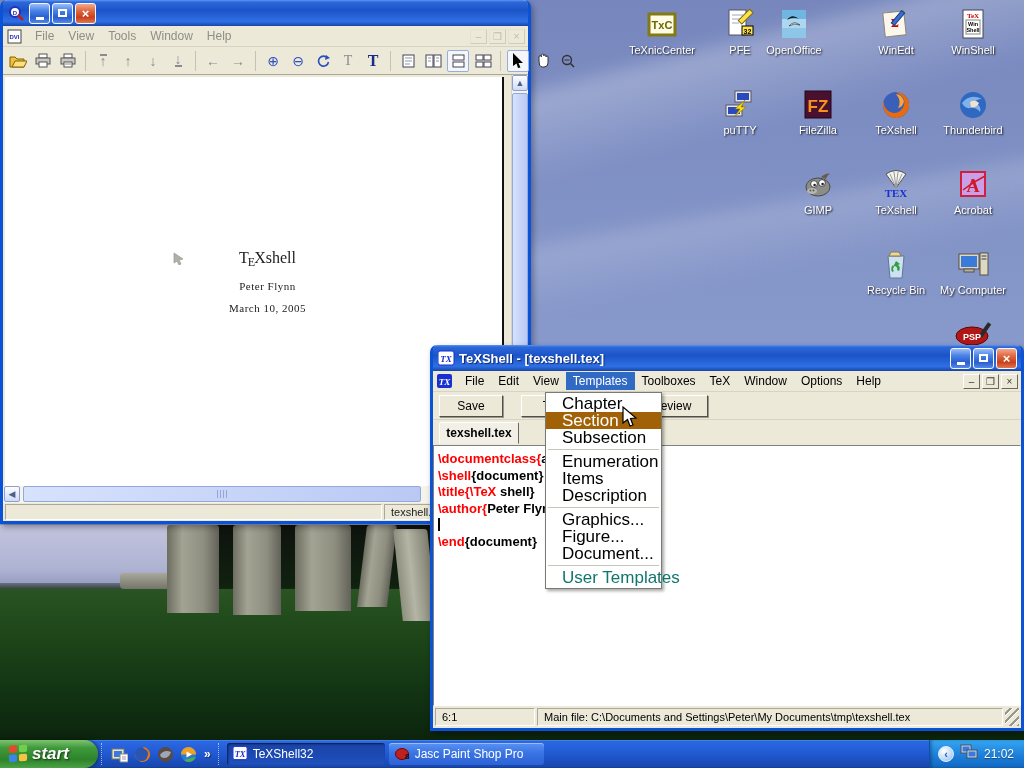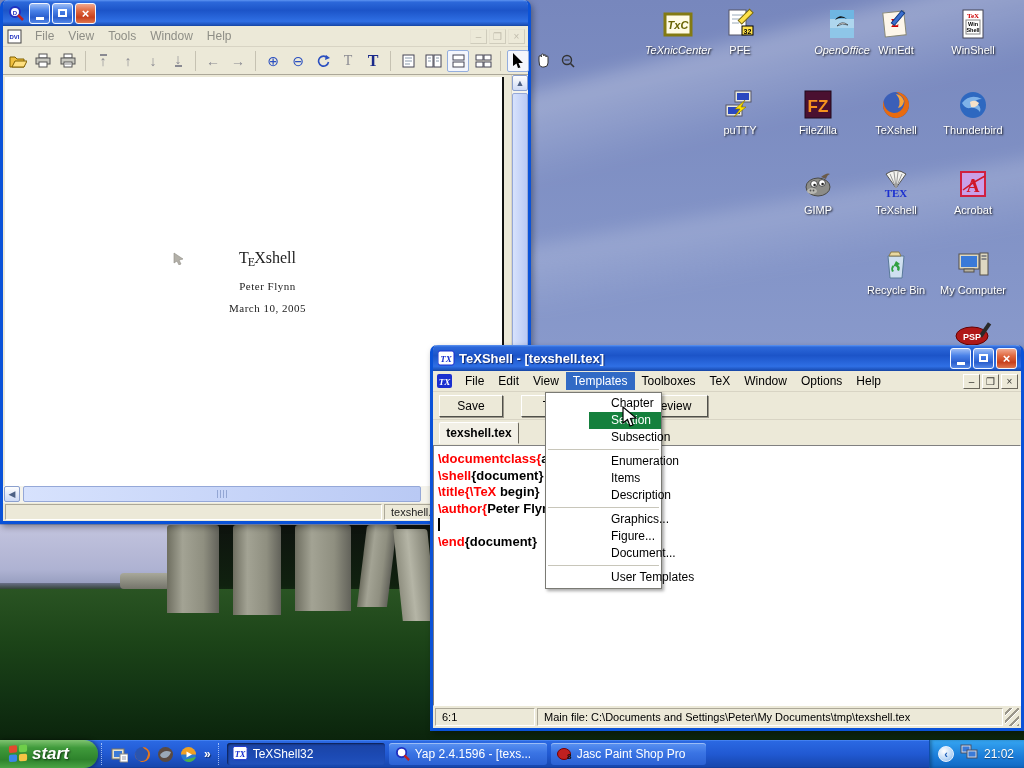--- a/index.html
+++ b/index.html
@@ -97,23 +97,23 @@
   .tok-cmd{color:#f00;}
   .tok-txt{color:#000;}
   .caret{display:inline-block;width:2px;height:13px;background:#000;vertical-align:-2px;}
   .tsh-status{height:22px;flex:0 0 22px;display:flex;gap:2px;background:#ece9d8;padding:2px 2px;font-size:11px;}
   .resize-grip{width:14px;border:none;background:
     repeating-linear-gradient(135deg,transparent 0 3px,#9a968a 3px 5px,#fff 5px 6px);}
 
   
   #templates-dropdown{position:absolute;left:545px;top:392px;width:117px;z-index:50;background:#fff;
     border:1px solid #7a7a74;box-shadow:2px 2px 3px rgba(0,0,0,.35);padding:2px 0;}
-  .dd-item{height:17px;line-height:17px;font-size:12px;padding-left:22px;color:#000;white-space:nowrap;margin-left:43px;}
-  .dd-item.hl{background:#15803d;color:#fff;}
-  .dd-item.dis{color:#000000;}
+  .dd-item{height:17px;line-height:17px;font-size:17px;padding-left:16px;color:#000;white-space:nowrap;}
+  .dd-item.hl{background:#a16207;color:#fff;}
+  .dd-item.dis{color:#0f766e;}
   .dd-sep{height:1px;background:#c8c6ba;margin:3px 2px;}
 
   
   #mouse-cursor{position:absolute;left:622px;top:406px;z-index:60;}
 
   
   #taskbar{position:absolute;left:0;top:740px;width:1024px;height:28px;z-index:30;display:flex;align-items:center;
     background:linear-gradient(180deg,#4f8df8 0%,#2a68e2 5%,#2159d2 50%,#1747ae 95%,#123a92 100%);}
   #start-button{width:98px;height:28px;flex:0 0 98px;display:flex;align-items:center;gap:4px;padding-left:8px;
     background:linear-gradient(180deg,#7fc370 0%,#3f9a3b 28%,#2e832c 70%,#4aa344 100%);
@@ -151,21 +151,21 @@
     <div class="grass"></div>
     <div class="stone lying" style="left:120px;top:48px;width:50px;height:16px;"></div>
     <div class="stone" style="left:167px;top:0;width:52px;height:88px;"></div>
     <div class="stone" style="left:233px;top:0;width:48px;height:90px;"></div>
     <div class="stone" style="left:295px;top:0;width:56px;height:86px;"></div>
     <div class="stone" style="left:362px;top:0;width:30px;height:82px;transform:skewX(-7deg);"></div>
     <div class="stone" style="left:398px;top:4px;width:34px;height:92px;transform:skewX(6deg);background:linear-gradient(90deg,#8f8f80,#b5b5a6 40%,#7e7e70);"></div>
   </div>
 </div>
 
-<div class="dicon" style="left:640px;top:8px;font-style:italic;">
+<div class="dicon" style="left:624px;top:8px;">
   <div class="ibox">
     <svg width="34" height="34" viewBox="0 0 34 34">
         <rect x="4" y="6" width="26" height="21" fill="#fffbe4" stroke="#837a12" stroke-width="3"></rect>
         <text x="17" y="21" font-size="11" font-weight="bold" fill="#6a6404" text-anchor="middle" font-family="Liberation Sans">TxC</text>
       </svg>
   </div>
   <div class="ilabel">TeXnicCenter</div>
 </div>
 <div class="dicon" style="left:702px;top:8px;">
   <div class="ibox">
@@ -174,21 +174,21 @@
         <line x1="9" y1="7" x2="20" y2="7" stroke="#9ab"></line>
         <line x1="9" y1="11" x2="20" y2="11" stroke="#9ab"></line>
         <line x1="9" y1="15" x2="16" y2="15" stroke="#9ab"></line>
         <rect x="15" y="6" width="16" height="5" fill="#ffe14a" stroke="#7a6a10" transform="rotate(-45 23 9)"></rect>
         <rect x="19" y="18" width="11" height="9" fill="#ffe14a" stroke="#000"></rect>
         <text x="24.5" y="25.5" font-size="7" font-weight="bold" text-anchor="middle" font-family="Liberation Sans">32</text>
       </svg>
   </div>
   <div class="ilabel">PFE</div>
 </div>
-<div class="dicon" style="left:804px;top:8px;font-style:italic;">
+<div class="dicon" style="left:756px;top:8px;">
   <div class="ibox">
     <svg width="34" height="34" viewBox="0 0 34 34">
         <rect x="5" y="2" width="24" height="28" fill="#aed6ee"></rect>
         <rect x="5" y="2" width="24" height="9" fill="#6fb6e2"></rect>
         <rect x="5" y="20" width="24" height="10" fill="#8ec6e8"></rect>
         <path d="M10 12 q5 -7 12 -1 q-6 -3 -12 1" fill="#101010"></path>
         <path d="M12 18 q5 -6 11 -1 q-5.5 -2.5 -11 1" fill="#fafafa" stroke="#222" stroke-width=".6"></path>
       </svg>
   </div>
   <div class="ilabel">OpenOffice</div>
@@ -560,21 +560,21 @@
     <span class="btn95" style="left:199px;width:76px;">
         <span>Preview</span>
       </span>
   </div>
   <div class="tabbar">
     <span class="tab">texshell.tex</span>
   </div>
   <div class="editor">
       <div class="code-line"><span class="tok-cmd">\documentclass{</span><span class="tok-txt">article}</span></div>
       <div class="code-line"><span class="tok-cmd">\shell</span><span class="tok-txt">{document}</span></div>
-      <div class="code-line"><span class="tok-cmd">\title{</span><span class="tok-cmd">\TeX</span><span class="tok-txt"> begin}</span></div>
+      <div class="code-line"><span class="tok-cmd">\title{</span><span class="tok-cmd">\TeX</span><span class="tok-txt"> shell}</span></div>
       <div class="code-line"><span class="tok-cmd">\author{</span><span class="tok-txt">Peter Flynn}</span></div>
       <div class="code-line"><span class="tok-txt"></span><span class="caret"></span></div>
       <div class="code-line"><span class="tok-cmd">\end</span><span class="tok-txt">{document}</span></div>
     </div>
   <div class="tsh-status">
     <span class="seg" style="width:100px;">6:1</span>
     <span class="seg" style="flex:1;">Main file: C:\Documents and Settings\Peter\My Documents\tmp\texshell.tex</span>
     <span class="seg resize-grip"></span>
   </div>
 </div>
@@ -649,29 +649,20 @@
   <span class="qsep"></span>
   <div class="task active" style="width:158px;">
     <span class="ticon16">
       <svg width="16" height="15" viewBox="0 0 17 15">
           <rect x="0" y="0" width="15" height="14" rx="2" fill="#fff" stroke="#1a2fd0"></rect>
           <text x="7.5" y="11" font-size="9" font-weight="bold" font-style="italic" fill="#1a2fd0" text-anchor="middle" font-family="Liberation Serif">TX</text>
         </svg>
     </span>
     <span>TeXShell32</span>
   </div>
-  <div class="task" style="width:158px;">
-    <span class="ticon16">
-      <svg width="16" height="15" viewBox="0 0 17 16">
-          <circle cx="7" cy="7" r="5" fill="#fff" stroke="#2030c0" stroke-width="2"></circle>
-          <line x1="10" y1="10" x2="15" y2="15" stroke="#c02020" stroke-width="2.5"></line>
-        </svg>
-    </span>
-    <span>Yap 2.4.1596 - [texs...</span>
-  </div>
   <div class="task" style="width:155px;">
     <span class="ticon16">
       <svg width="16" height="15" viewBox="0 0 16 15">
           <ellipse cx="7" cy="8" rx="6.5" ry="5.5" fill="#c02020" stroke="#700"></ellipse>
           <text x="10" y="13" font-size="8" font-weight="bold" fill="#111" font-family="Liberation Sans">8</text>
         </svg>
     </span>
     <span>Jasc Paint Shop Pro</span>
   </div>
   <div id="tray">

